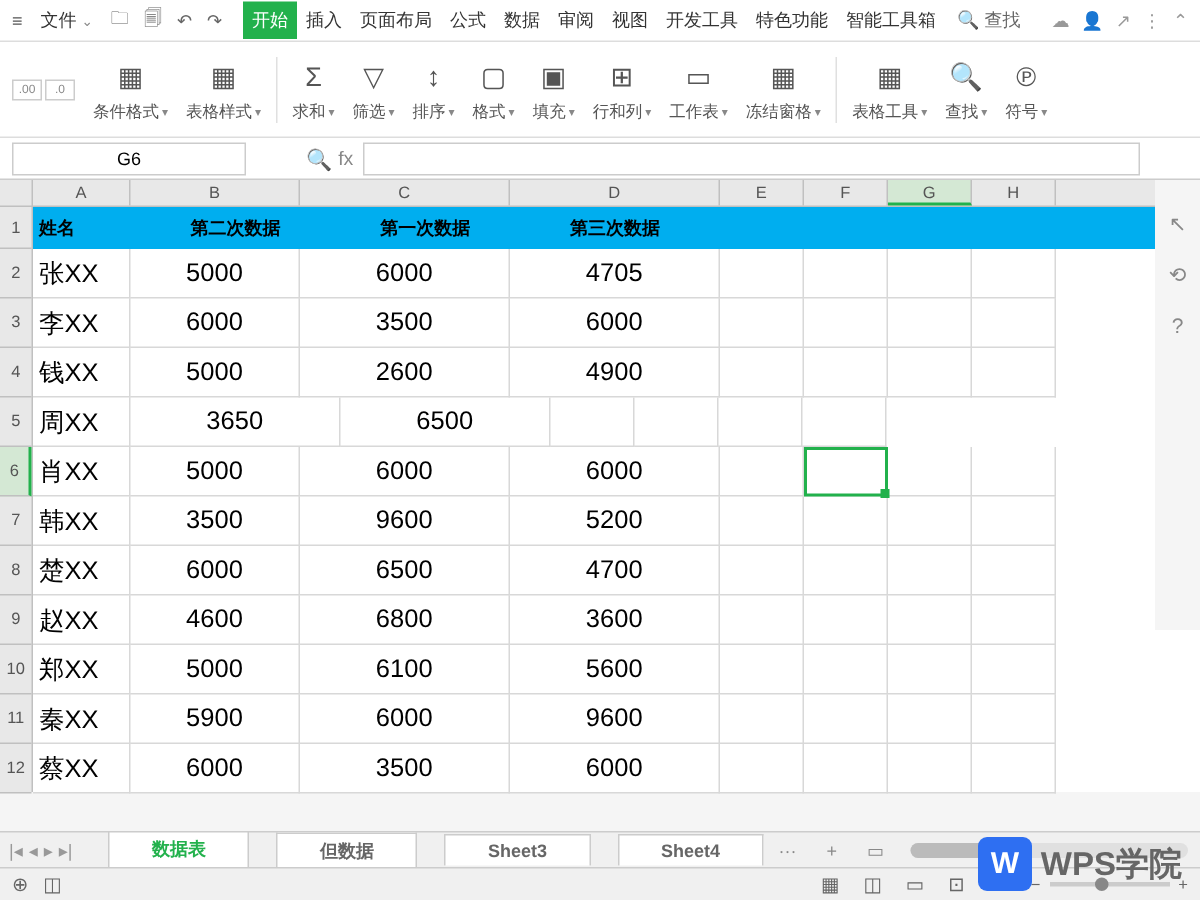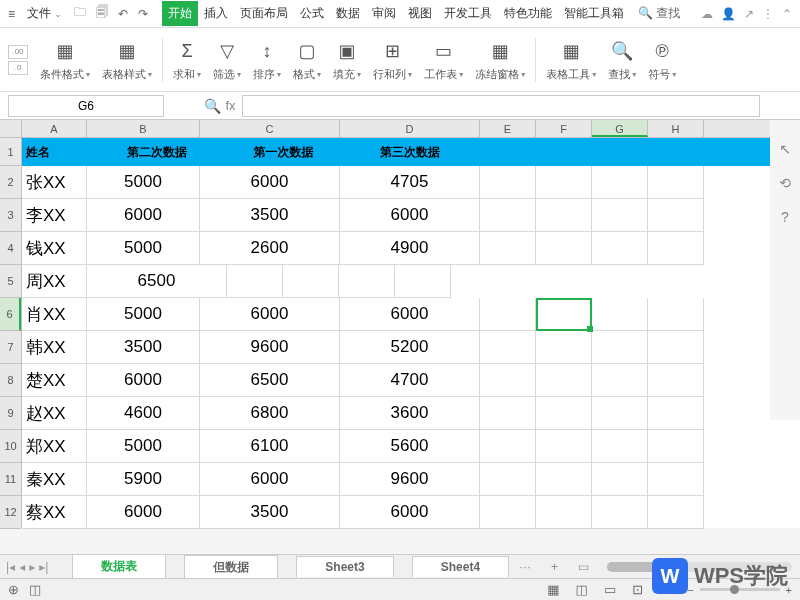--- a/index.html
+++ b/index.html
@@ -16,21 +16,21 @@
 .topbar .search { margin-left: 8px; color: #666; }
 .topbar .right { margin-left: auto; display: flex; gap: 8px; color: #999; }
 
 
 .ribbon { height: 64px; background: #fff; border-bottom: 1px solid #ddd; display: flex; align-items: center; padding: 0 8px; }
 .ribbon-item { display: flex; flex-direction: column; align-items: center; padding: 0 6px; font-size: 11px; color: #555; }
 .ribbon-item .icon { width: 28px; height: 28px; display: flex; align-items: center; justify-content: center; color: #555; font-size: 18px; }
 .ribbon-item .label { margin-top: 2px; white-space: nowrap; display: flex; align-items: center; gap: 2px; }
 .ribbon-item .label .caret { font-size: 8px; color: #888; }
 .ribbon-sep { width: 1px; height: 44px; background: #e0e0e0; margin: 0 4px; }
-.ribbon-left-small { display: flex; flex-direction: column; gap: 2px; padding-right: 6px; }
+.ribbon-left-small { display: flex; flex-direction: row; gap: 2px; padding-right: 6px; }
 .ribbon-left-small .sm { width: 20px; height: 14px; border: 1px solid #ccc; font-size: 8px; display: flex; align-items: center; justify-content: center; color: #888; }
 .golden { color: #d4af37; }
 .green-icon { color: #22b14c; }
 
 
 .formula-bar { height: 28px; background: #fff; border-bottom: 1px solid #ccc; display: flex; align-items: center; }
 .name-box { width: 156px; height: 22px; border: 1px solid #ccc; margin-left: 8px; display: flex; align-items: center; justify-content: center; font-size: 12px; background: #fff; }
 .fx-label { margin-left: 40px; font-size: 13px; color: #888; display: flex; align-items: center; gap: 4px; }
 .fx-label .zoom-icon { font-size: 14px; }
 .formula-input { flex: 1; height: 22px; border: 1px solid #ccc; margin-left: 6px; margin-right: 40px; background: #fff; }
@@ -288,20 +288,21 @@
           <div class="cell cw-B">5000</div>
           <div class="cell cw-C">2600</div>
           <div class="cell cw-D">4900</div>
           <div class="cell cw-E"></div>
           <div class="cell cw-F"></div>
           <div class="cell cw-G"></div>
           <div class="cell cw-H"></div>
         </div>
         <div class="row r5">
           <div class="cell cw-A name">周XX</div>
+          <div class="cell cw-C">3650</div>
           <div class="cell cw-D">6500</div>
           <div class="cell cw-E"></div>
           <div class="cell cw-F"></div>
           <div class="cell cw-G"></div>
           <div class="cell cw-H"></div>
         </div>
         <div class="row r6">
           <div class="cell cw-A name">肖XX</div>
           <div class="cell cw-B">5000</div>
           <div class="cell cw-C">6000</div>

